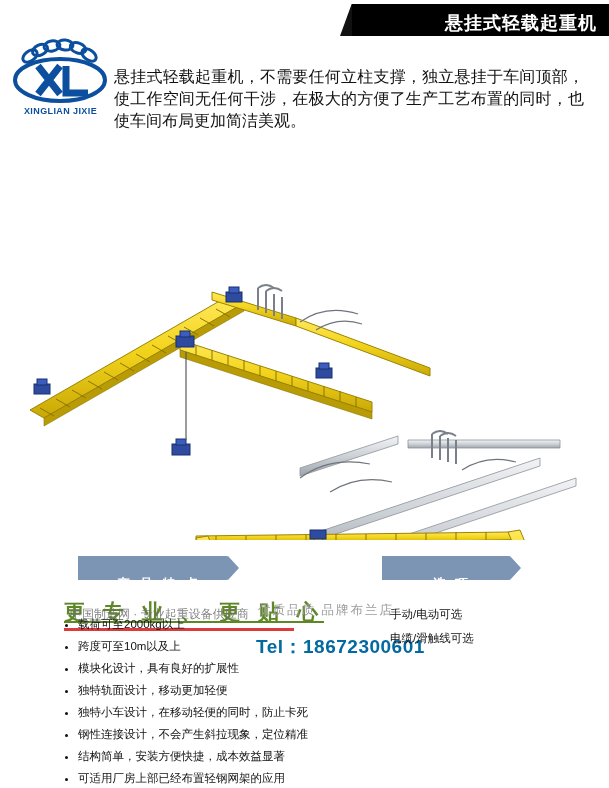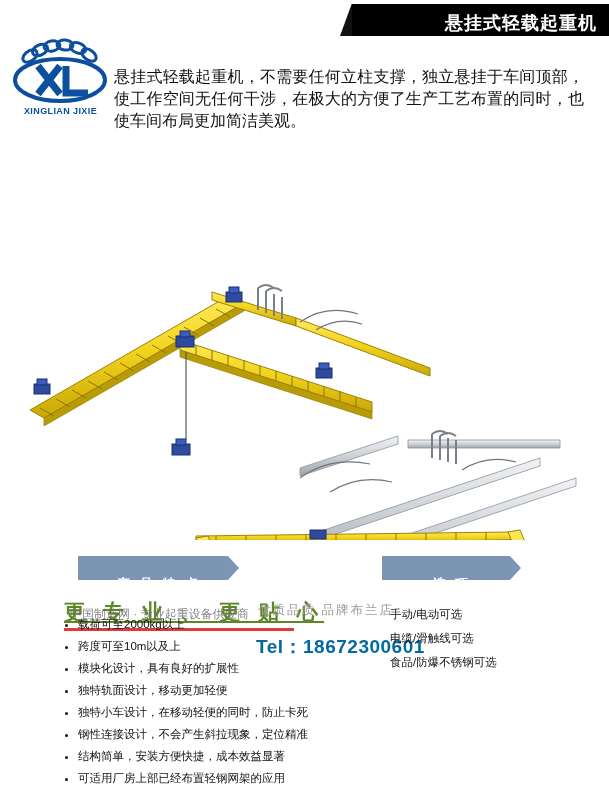--- a/index.html
+++ b/index.html
@@ -365,15 +365,14 @@
     <li>结构简单，安装方便快捷，成本效益显著</li>
     <li>可适用厂房上部已经布置轻钢网架的应用</li>
 
   </ul>
 </div>
 
 <div class="options">
   <ul>
     <li>手动/电动可选</li>
     <li>电缆/滑触线可选</li>
-    <li>食品/防爆不锈钢可选</li>
   </ul>
 </div>
 
 </body></html>

